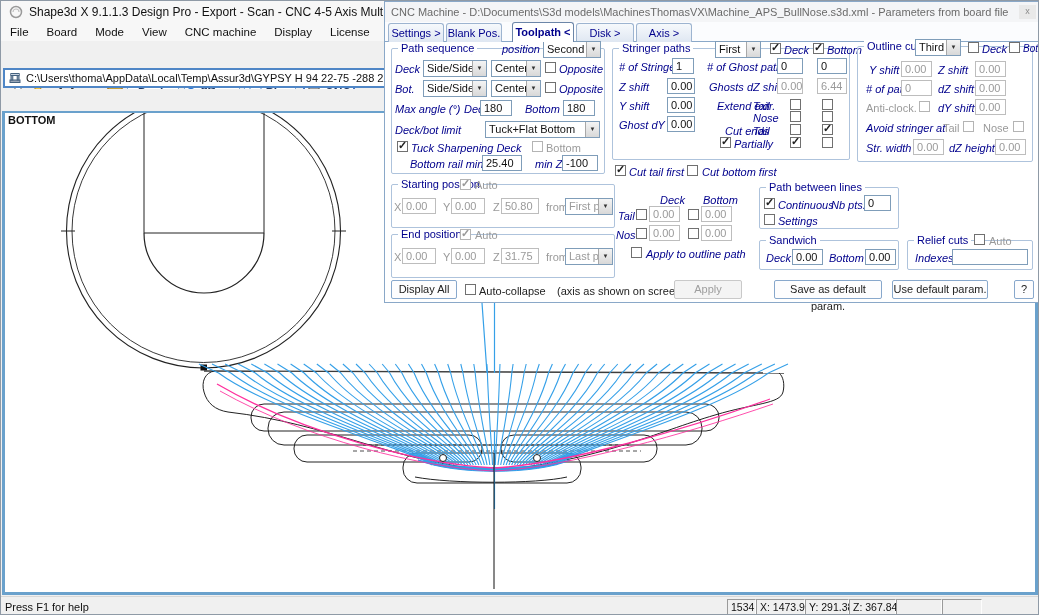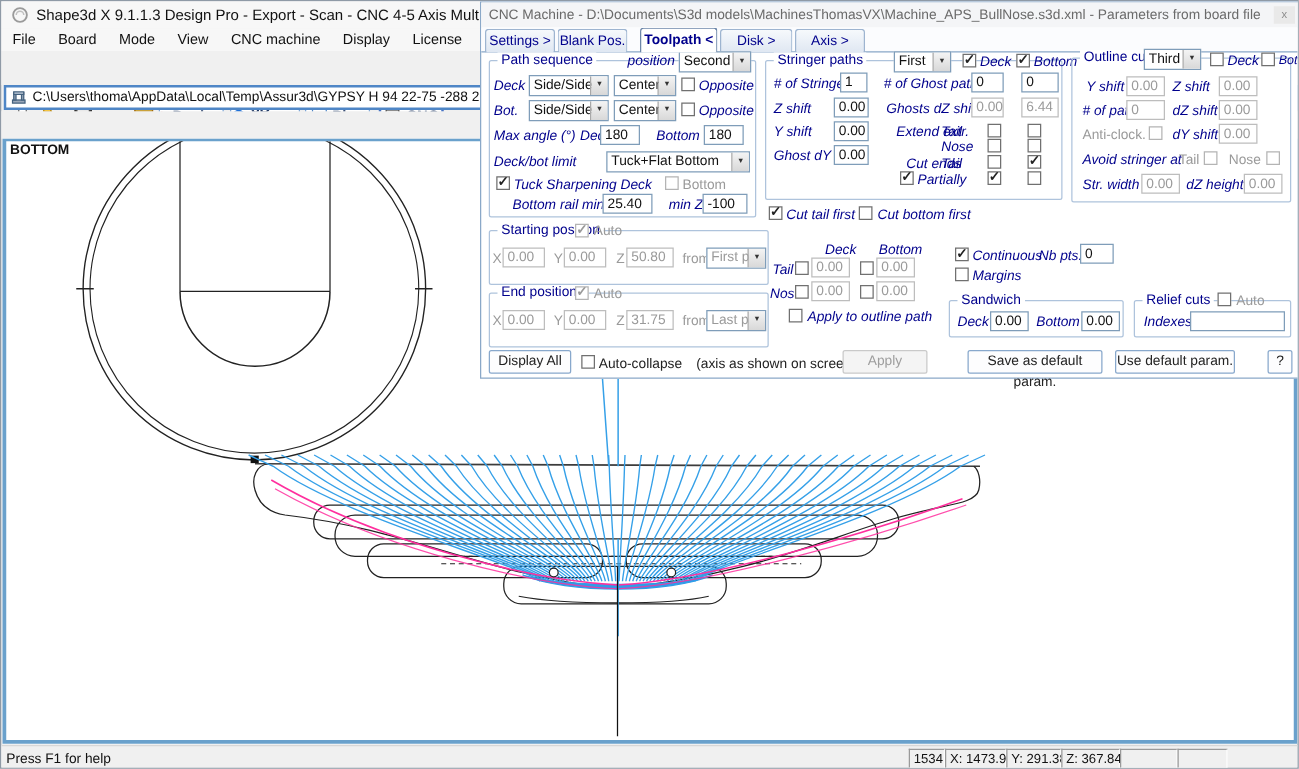--- a/index.html
+++ b/index.html
@@ -422,26 +422,29 @@
     <span class="cb" style="left:303px;top:207px"></span>
     <div class="fld dis" style="left:316px;top:204px;width:31px">0.00</div>
     <span class="lbl" style="left:231px;top:227px">Nose</span>
     <span class="cb" style="left:251px;top:226px"></span>
     <div class="fld dis" style="left:264px;top:223px;width:31px">0.00</div>
     <span class="cb" style="left:303px;top:226px"></span>
     <div class="fld dis" style="left:316px;top:223px;width:31px">0.00</div>
     <span class="cb" style="left:246px;top:245px"></span>
     <span class="lbl" style="left:261px;top:246px">Apply to outline path</span>
 
+    <div class="grp" style="left:374px;top:185px;width:140px;height:42px">
+      <span class="t">Path between lines</span>
+    </div>
     <span class="cb on" style="left:379px;top:196px"></span>
     <span class="lbl" style="left:393px;top:197px">Continuous</span>
     <span class="lbl" style="left:446px;top:197px">Nb pts.</span>
     <div class="fld" style="left:479px;top:193px;width:27px">0</div>
     <span class="cb" style="left:379px;top:212px"></span>
-    <span class="lbl" style="left:393px;top:213px">Margins</span>
+    <span class="lbl" style="left:393px;top:213px">Settings</span>
 
     <div class="grp" style="left:374px;top:238px;width:140px;height:30px">
       <span class="t">Sandwich</span>
     </div>
     <span class="lbl" style="left:381px;top:250px">Deck</span>
     <div class="fld" style="left:407px;top:247px;width:31px">0.00</div>
     <span class="lbl" style="left:444px;top:250px">Bottom</span>
     <div class="fld" style="left:480px;top:247px;width:31px">0.00</div>
 
     <div class="grp" style="left:522px;top:238px;width:126px;height:30px">

